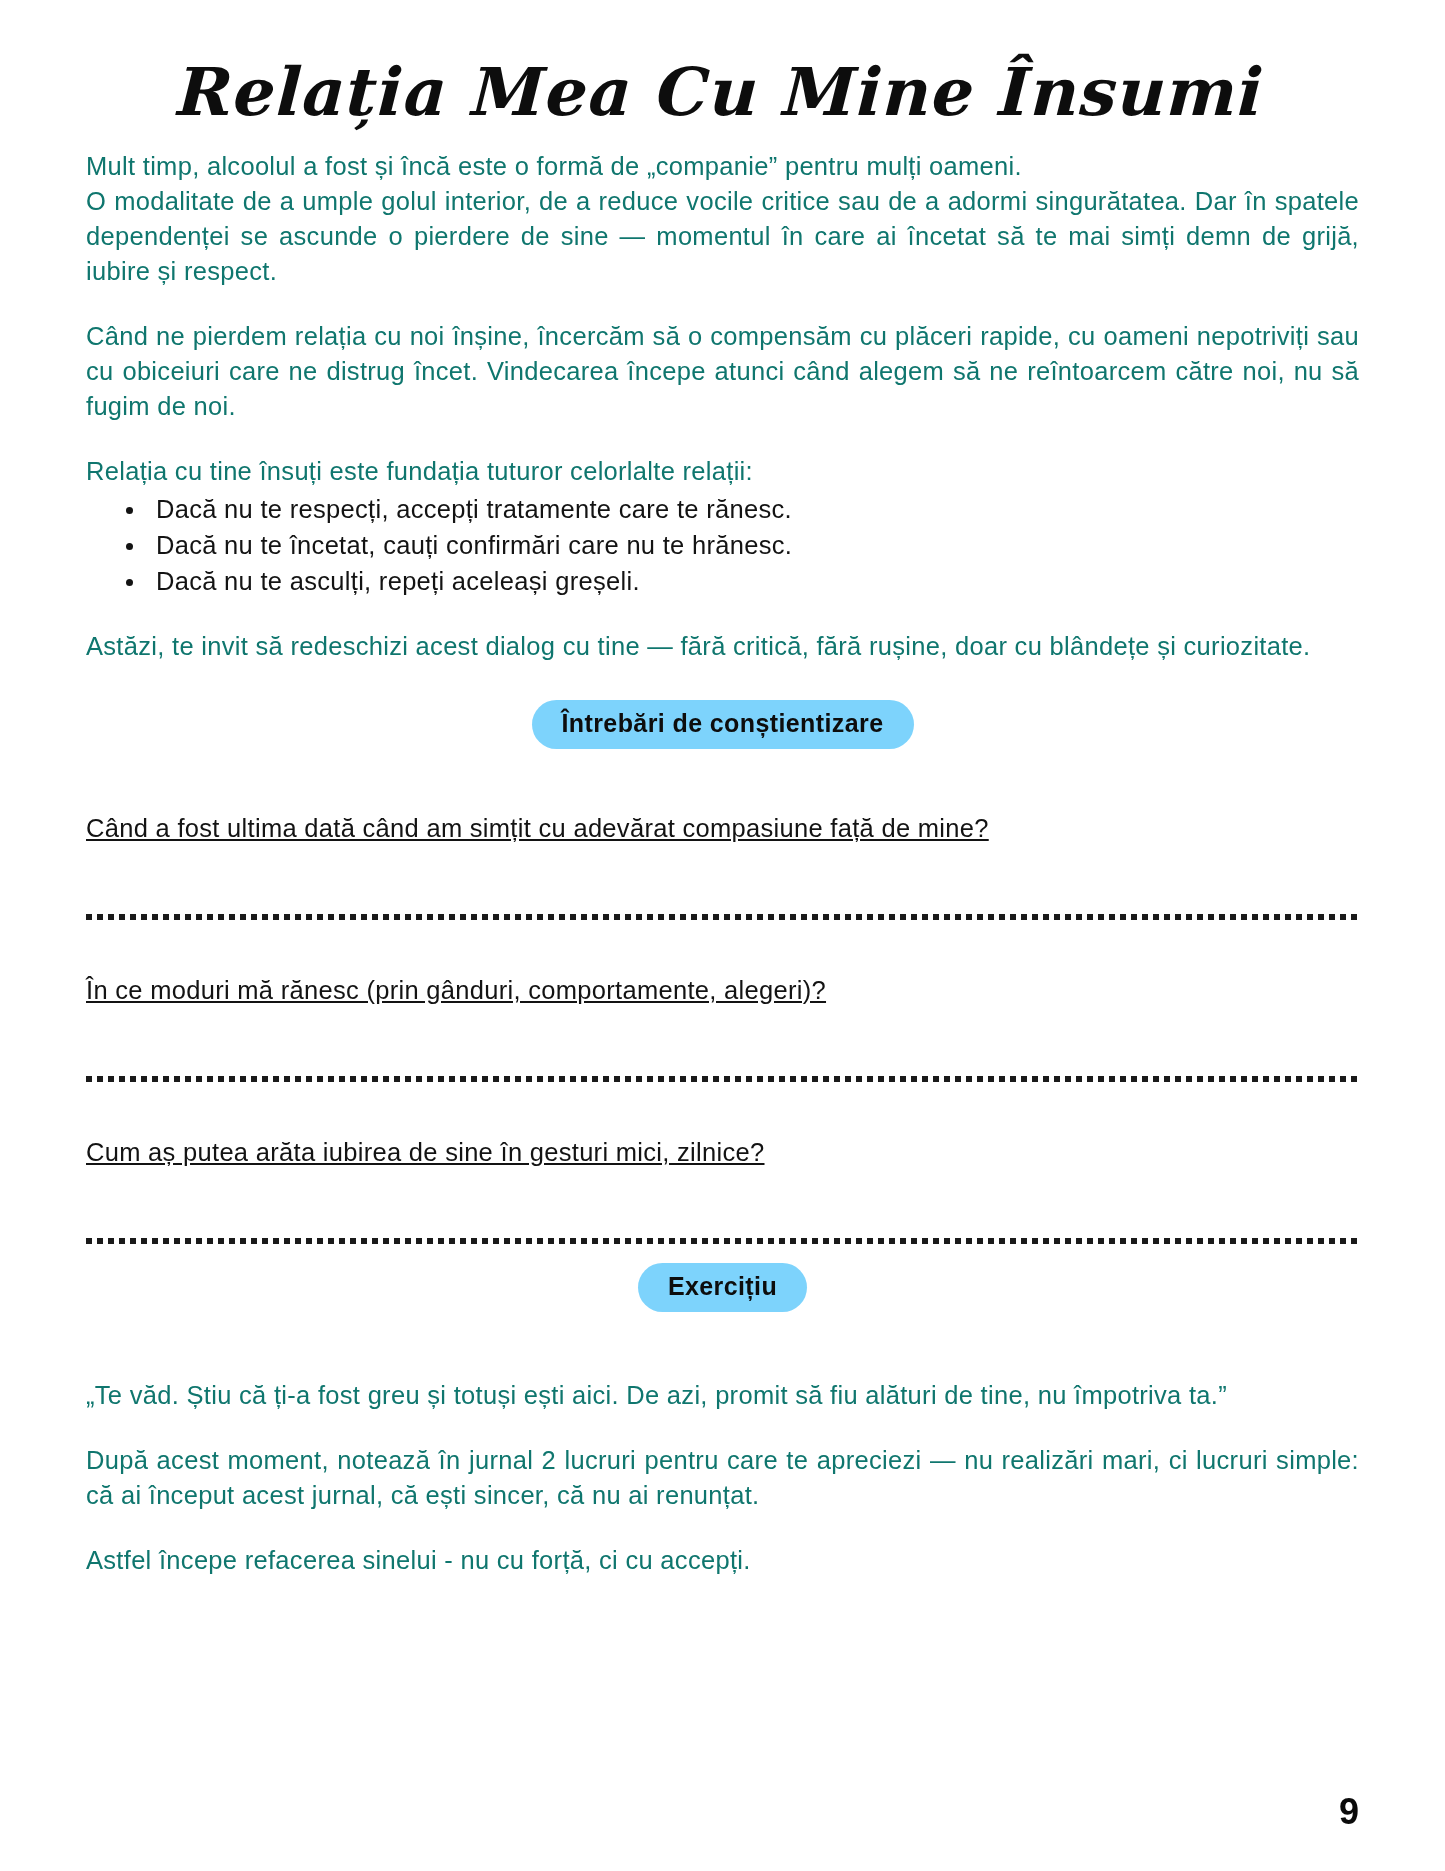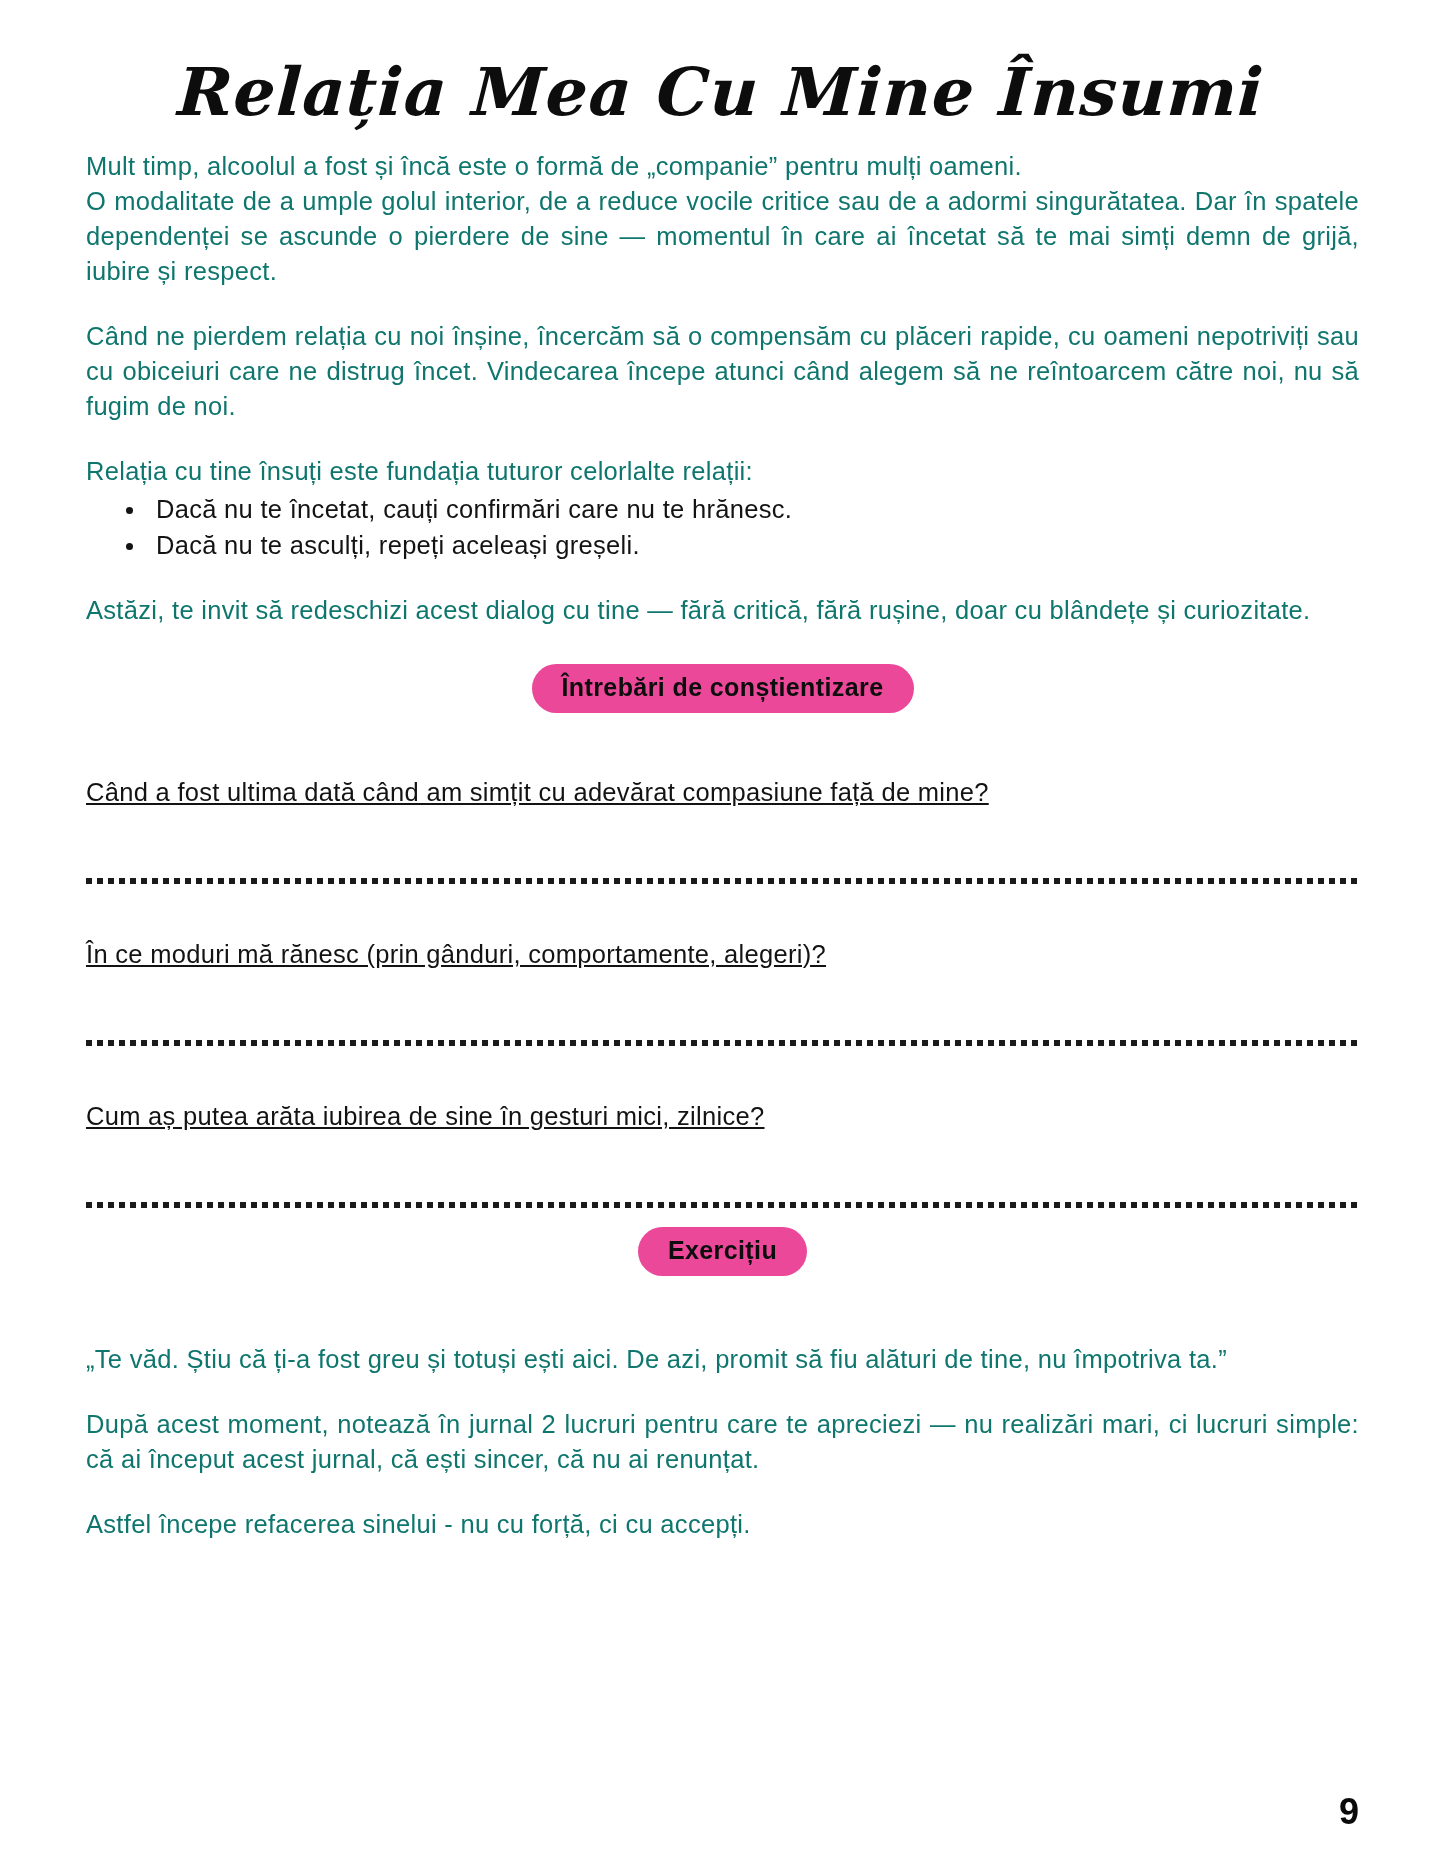--- a/index.html
+++ b/index.html
@@ -78,21 +78,21 @@
     border-radius: 50%;
     background: #131313;
   }
 
   
   .pill-wrap {
     display: flex;
     justify-content: center;
   }
   .pill {
-    background: #ec4899;
+    background: #7dd3fc;
     border-radius: 999px;
     padding: 9px 30px 11px 30px;
     font-size: 25px;
     font-weight: 700;
     letter-spacing: 0.4px;
     color: #0d0d0d;
     display: inline-block;
     line-height: 1.15;
   }
   .dots-square {
@@ -136,20 +136,21 @@
 
   <div class="gap-md"></div>
 
   <p class="body-block">Când ne pierdem relația cu noi înșine, încercăm să o compensăm cu plăceri rapide, cu oameni nepotriviți sau cu obiceiuri care ne distrug încet. Vindecarea începe atunci când alegem să ne reîntoarcem către noi, nu să fugim de noi.</p>
 
   <div class="gap-md"></div>
 
   <p class="body-block lead-line">Relația cu tine însuți este fundația tuturor celorlalte relații:</p>
 
   <ul class="bullets">
+    <li>Dacă nu te respecți, accepți tratamente care te rănesc.</li>
     <li>Dacă nu te încetat, cauți confirmări care nu te hrănesc.</li>
     <li>Dacă nu te asculți, repeți aceleași greșeli.</li>
   </ul>
 
   <div class="gap-md"></div>
 
   <p class="body-block">Astăzi, te invit să redeschizi acest dialog cu tine — fără critică, fără rușine, doar cu blândețe și curiozitate.</p>
 
   <div class="gap-lg"></div>
 

